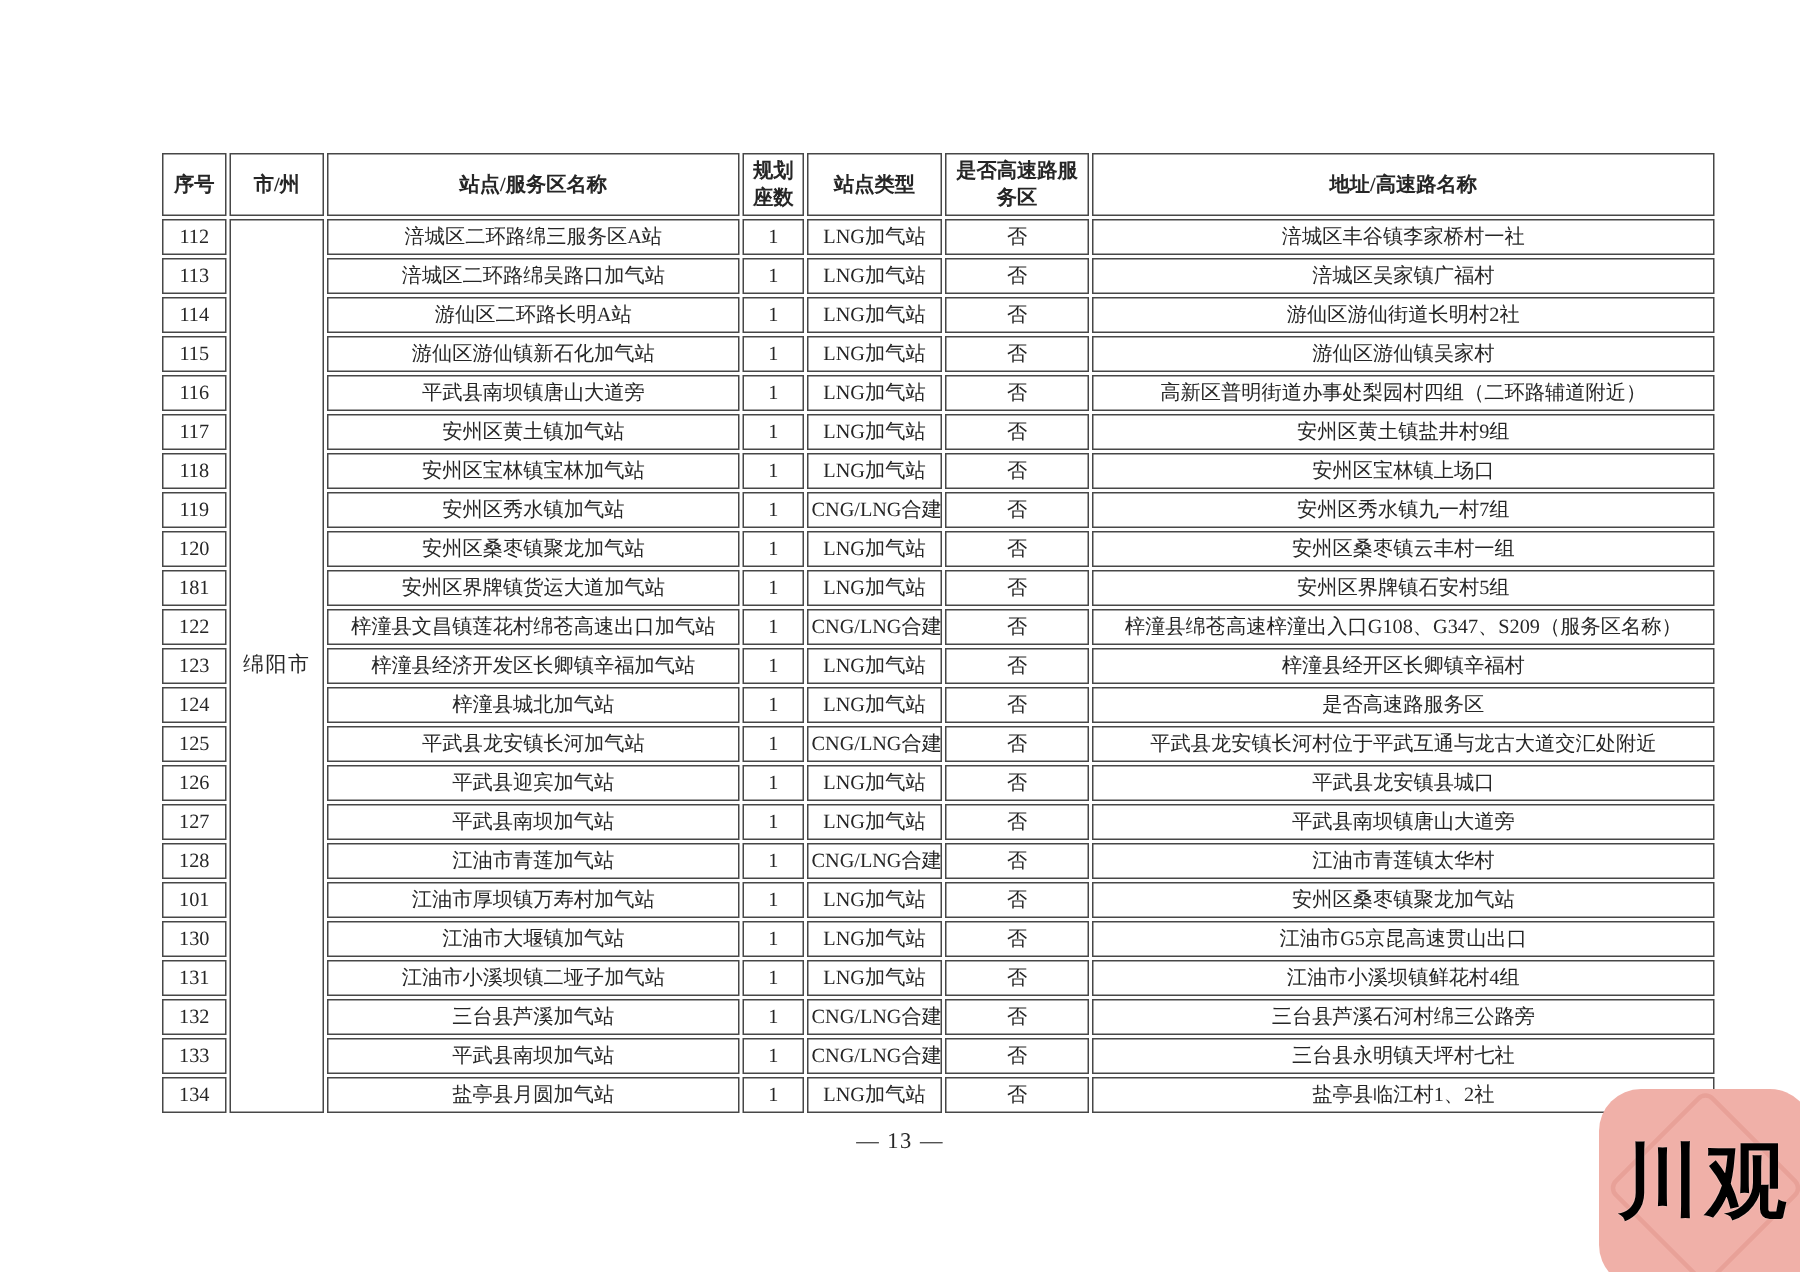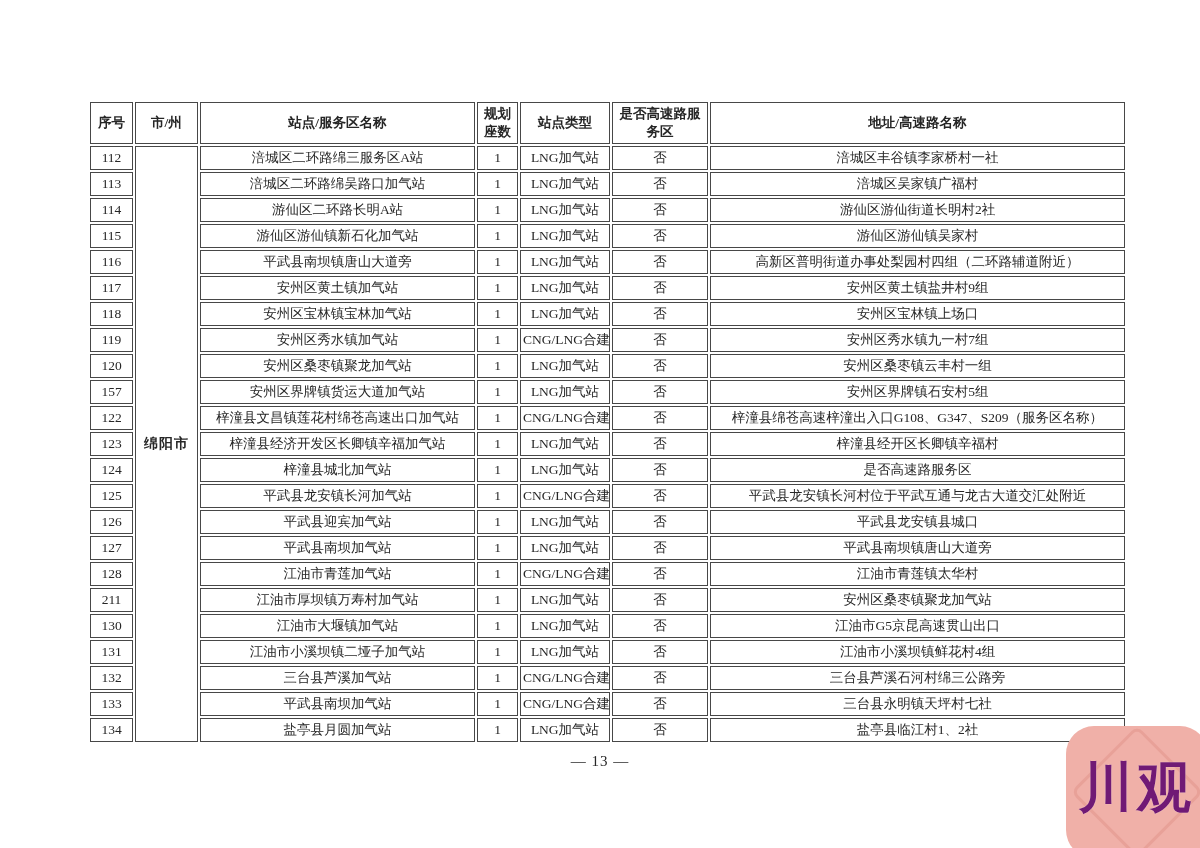--- a/index.html
+++ b/index.html
@@ -7,21 +7,21 @@
     width:1200px; height:848px;
     background:#ffffff;
     font-family:"Liberation Serif","DejaVu Serif",serif;
     color:#262626;
     position:relative;
     overflow:hidden;
   }
   .page { position:absolute; inset:0; }
 
   table.station-table {
-    position:absolute; left:88px; top:100px;
+    position:absolute; left:106px; top:100px;
     width:1023px;
     table-layout:fixed;
     border-collapse:separate;
     border-spacing:2px;
   }
   .station-table th, .station-table td {
     border:1px solid #474747;
     text-align:center;
     vertical-align:middle;
     padding:0 2px;
@@ -34,21 +34,20 @@
     height:40px;
     font-weight:bold;
     white-space:normal;
     line-height:1.3;
   }
   .station-table td { height:22px; }
   .station-table td.city-cell {
     font-size:14px;
     letter-spacing:1px;
     white-space:normal;
-    font-weight:bold;
   }
   col.c-no    { width:43px; }
   col.c-city  { width:63px; }
   col.c-name  { width:275px; }
   col.c-count { width:41px; }
   col.c-type  { width:90px; }
   col.c-hwy   { width:96px; }
   col.c-addr  { width:415px; }
 
   .page-footer {
@@ -179,21 +178,21 @@
         </tr>
         <tr>
           <td>120</td>
           <td>安州区桑枣镇聚龙加气站</td>
           <td>1</td>
           <td>LNG加气站</td>
           <td>否</td>
           <td>安州区桑枣镇云丰村一组</td>
         </tr>
         <tr>
-          <td>157</td>
+          <td>181</td>
           <td>安州区界牌镇货运大道加气站</td>
           <td>1</td>
           <td>LNG加气站</td>
           <td>否</td>
           <td>安州区界牌镇石安村5组</td>
         </tr>
         <tr>
           <td>122</td>
           <td>梓潼县文昌镇莲花村绵苍高速出口加气站</td>
           <td>1</td>
@@ -243,21 +242,21 @@
         </tr>
         <tr>
           <td>128</td>
           <td>江油市青莲加气站</td>
           <td>1</td>
           <td>CNG/LNG合建站</td>
           <td>否</td>
           <td>江油市青莲镇太华村</td>
         </tr>
         <tr>
-          <td>211</td>
+          <td>101</td>
           <td>江油市厚坝镇万寿村加气站</td>
           <td>1</td>
           <td>LNG加气站</td>
           <td>否</td>
           <td>安州区桑枣镇聚龙加气站</td>
         </tr>
         <tr>
           <td>130</td>
           <td>江油市大堰镇加气站</td>
           <td>1</td>
@@ -297,16 +296,16 @@
           <td>否</td>
           <td>盐亭县临江村1、2社</td>
         </tr>
       </tbody>
   </table>
 
   <div class="page-footer">— 13 —</div>
 
   <div class="watermark" style="background: rgb(240, 176, 168);">
     <div class="diamond"></div>
-    <span class="logo-text" style="color: #701a75; text-align: right;">川观</span>
+    <span class="logo-text" style="color: #000000; text-align: right;">川观</span>
   </div>
 
 </div>
 
 </body></html>

